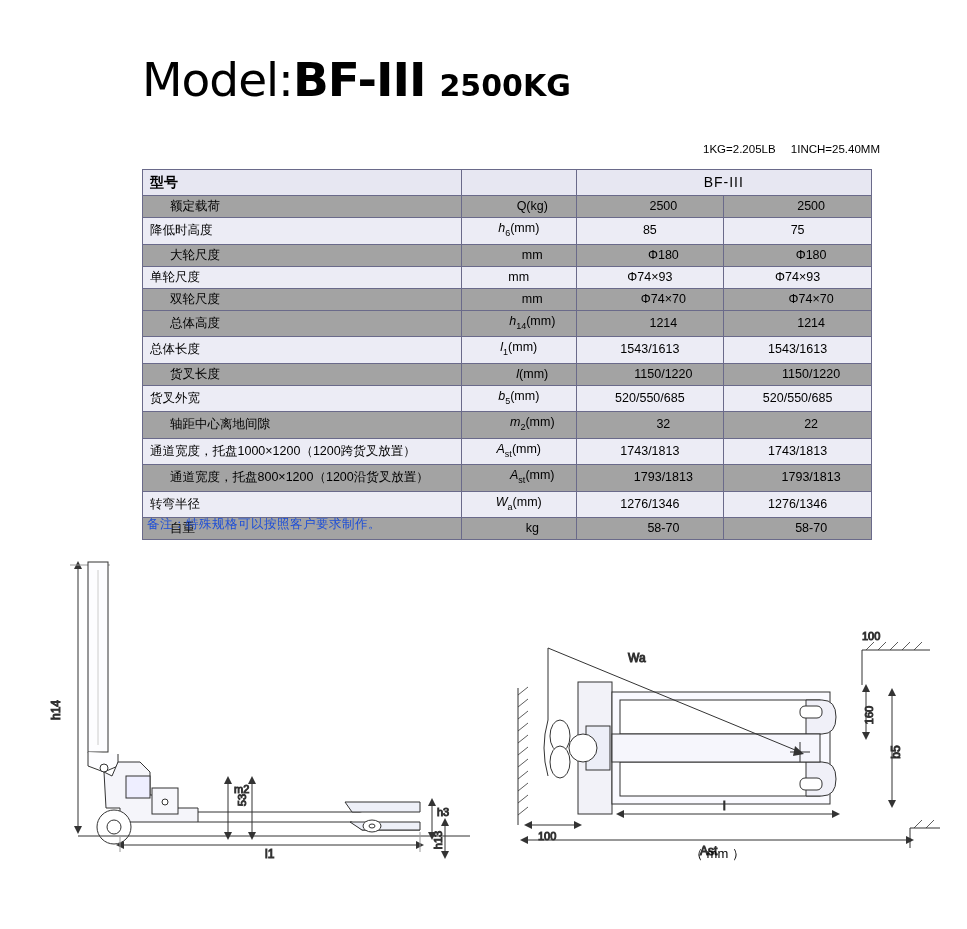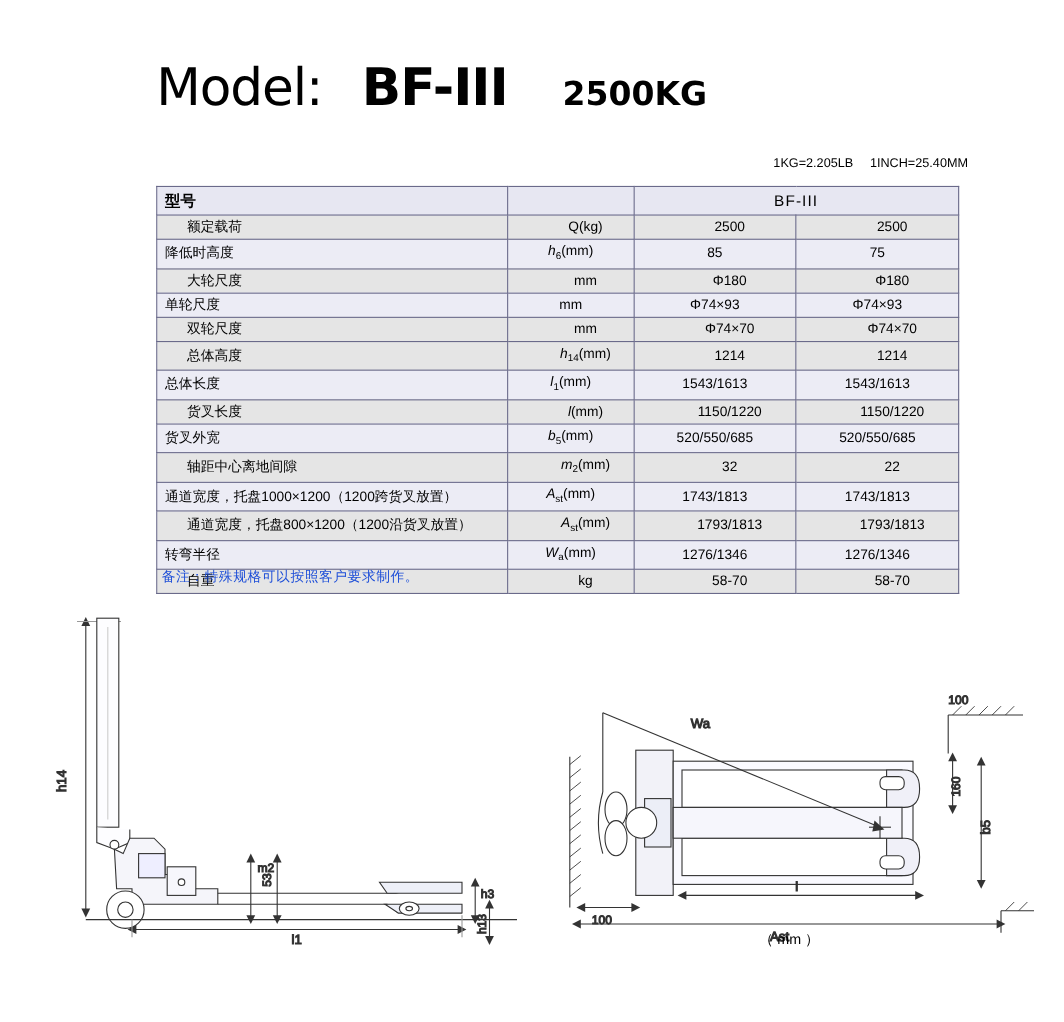--- a/index.html
+++ b/index.html
@@ -21,21 +21,20 @@
     height: 929px;
   }
 
   
   .title-row {
     position: absolute;
     left: 142px;
     top: 52px;
     display: flex;
     align-items: baseline;
-    gap: 36px;
   }
   .title-model {
     font-size: 47px;
     letter-spacing: -1px;
     font-family: "DejaVu Sans", sans-serif;
     font-weight: 400;
   }
   .title-bf {
     font-size: 47px;
     font-weight: bold;
@@ -97,21 +96,21 @@
     line-height: 25px;
   }
   .spec-table .hdr .c-name { font-size: 14px; }
   .spec-table .hdr .c-model {
     text-align: center;
     font-size: 14px;
     font-weight: normal;
     letter-spacing: 1px;
   }
   .spec-table tr.alt td { background: #ececf5; }
-  .spec-table tr.plain td { background: #e5e5e5; padding-left: 27px; }
+  .spec-table tr.plain td { background: #a3a3a3; padding-left: 27px; }
   .unit-sub { font-style: italic; }
   .unit-sub sub { font-style: normal; font-size: 9px; }
 
   
   .remark {
     position: absolute;
     left: 147px;
     top: 516px;
     font-size: 12.5px;
     color: #1d4ed8;

